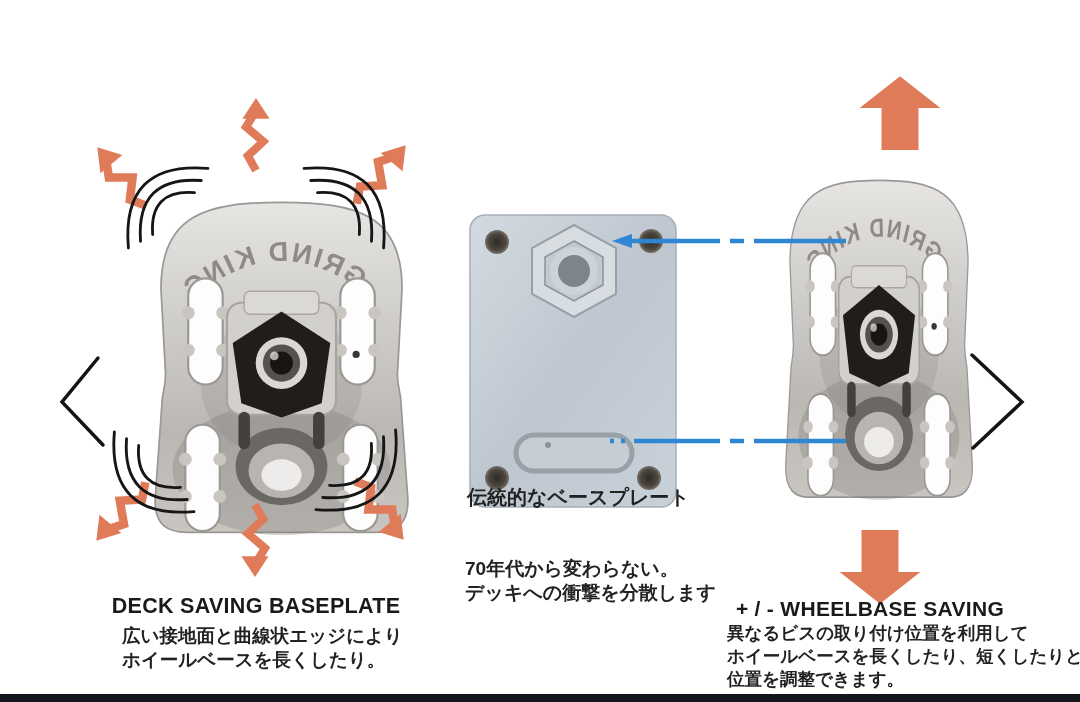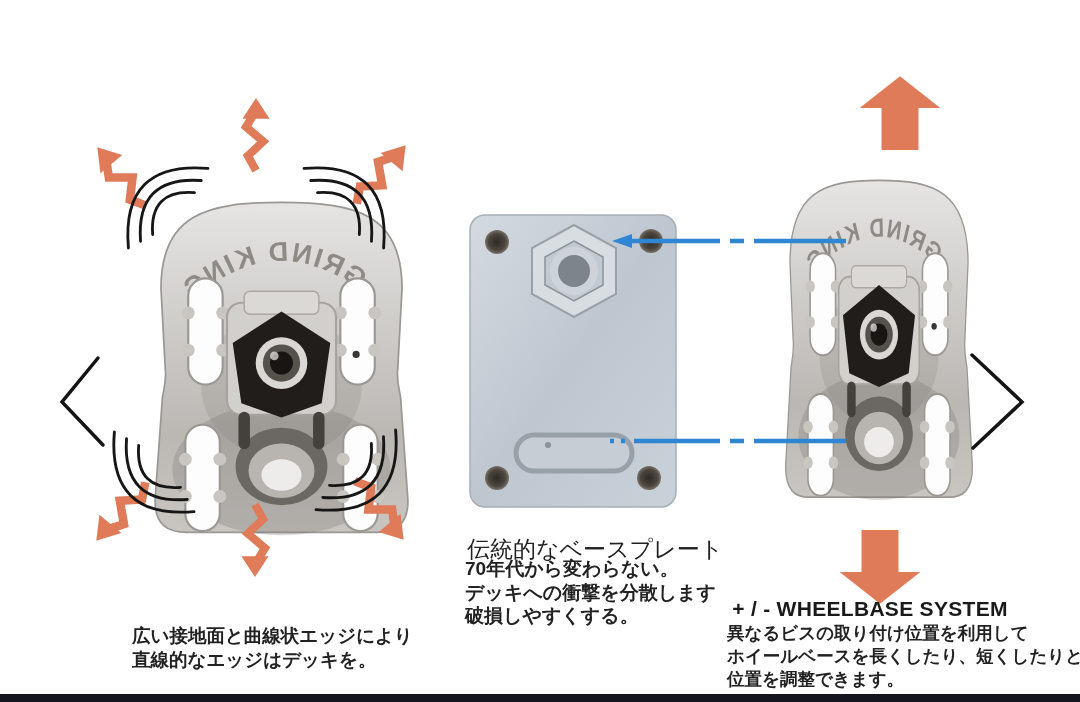--- a/index.html
+++ b/index.html
@@ -154,33 +154,33 @@
     <g>
       <path d="M 610 441 H 846" stroke="#2F86D2" stroke-width="4.5" stroke-dasharray="4 7 4 9 86 10 14 10 300" fill="none"></path>
     </g>
 
     <use href="#blockArrow" x="858" y="74" width="84" height="80"></use>
     <g transform="translate(880 566) rotate(180)">
       <use href="#blockArrow" x="-42" y="-40" width="84" height="80"></use>
     </g>
   </svg>
 
-  <div class="abs jp" style="left:132px;top:624px;font-size:18.5px;line-height:24px">
+  <div class="abs title" style="left:86px;top:594px;width:340px;text-align:center;font-size:21.5px">DECK SAVING BASEPLATE</div>
+  <div class="abs jp" style="left:122px;top:624px;font-size:18.5px;line-height:24px">
     <div>広い接地面と曲線状エッジにより</div>
-    <div>直線的なエッジはデッキを。</div>
+    <div>ホイールベースを長くしたり。</div>
   </div>
 
-  <div class="abs jp" style="left:467px;top:534px;font-size:23px;font-weight:400">伝統的なベースプレート</div>
+  <div class="abs jp" style="left:467px;top:484px;font-size:20px;font-weight:700">伝統的なベースプレート</div>
   <div class="abs jp" style="left:465px;top:557px;font-size:19px;line-height:23.5px">
     <div>70年代から変わらない。</div>
     <div>デッキへの衝撃を分散します</div>
-    <div>破損しやすくする。</div>
   </div>
 
-  <div class="abs title" style="left:720px;top:597px;width:300px;text-align:center;font-size:21px">+ / - WHEELBASE SYSTEM</div>
+  <div class="abs title" style="left:720px;top:597px;width:300px;text-align:center;font-size:21px">+ / - WHEELBASE SAVING</div>
   <div class="abs jp" style="left:727px;top:622px;font-size:17.5px;line-height:23px">
     <div>異なるビスの取り付け位置を利用して</div>
     <div>ホイールベースを長くしたり、短くしたりと</div>
     <div>位置を調整できます。</div>
   </div>
 
   <div id="footer-bar" class="abs"></div>
 </div>
 
 </body></html>

